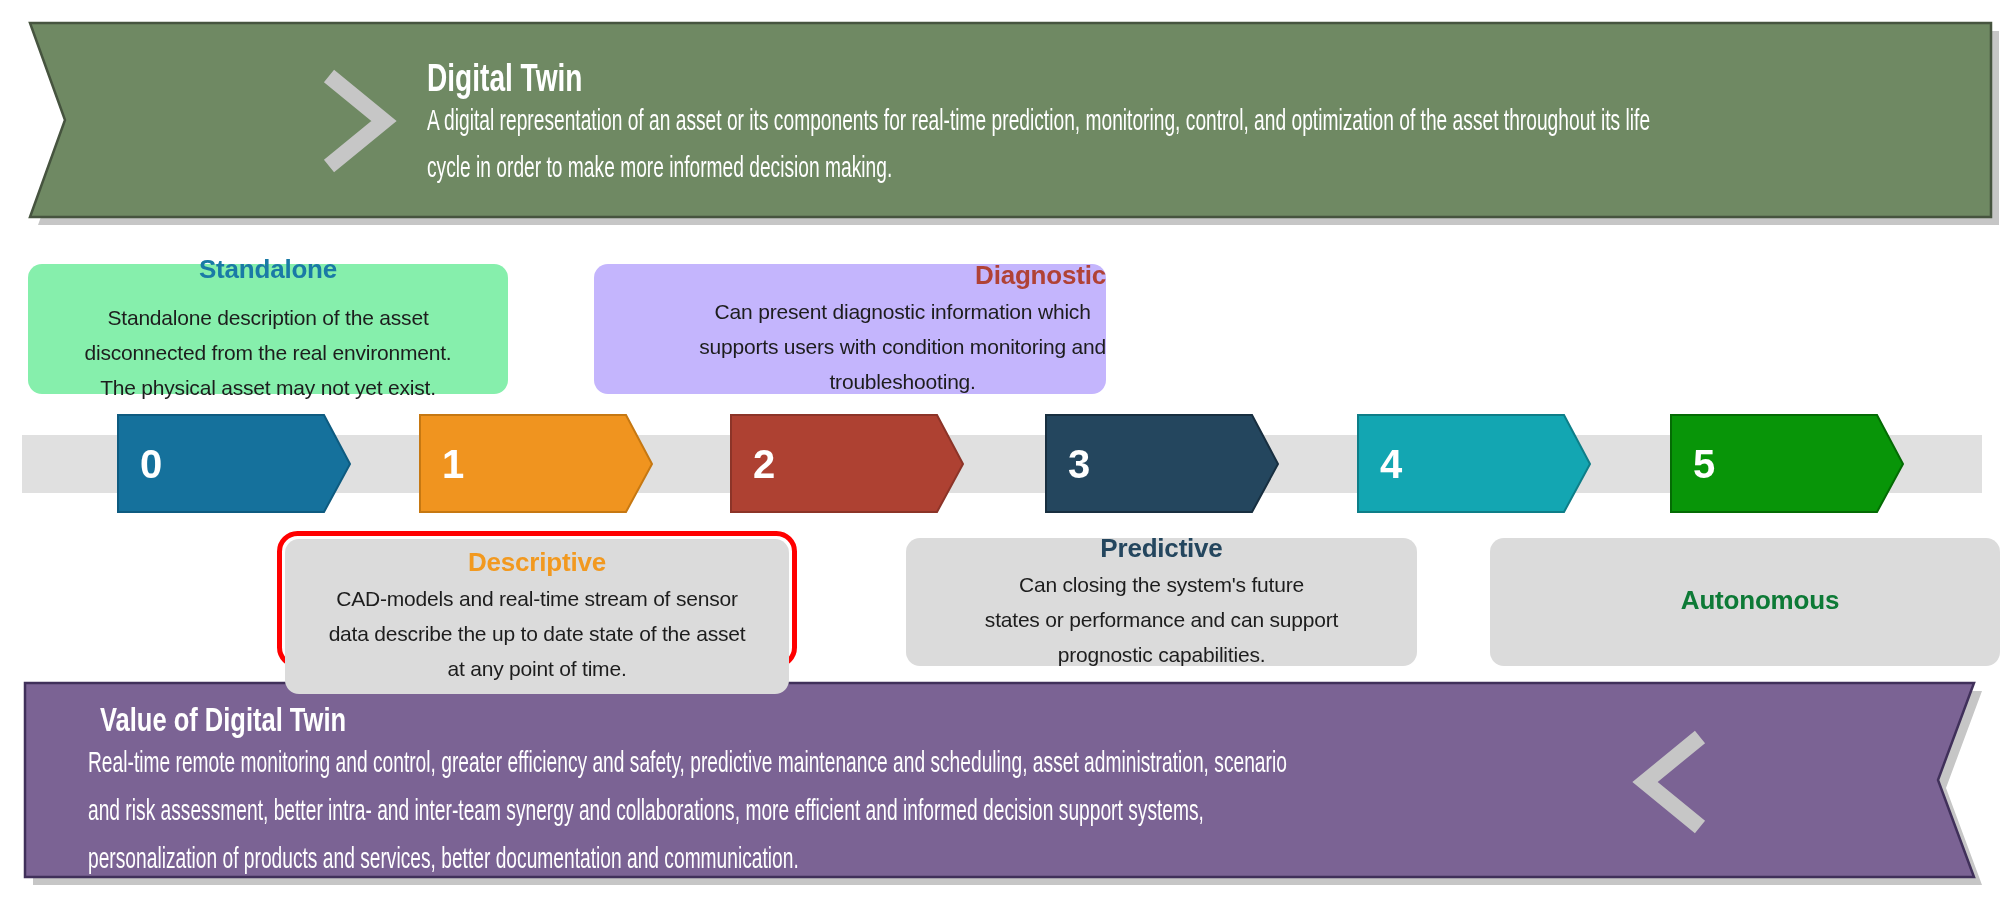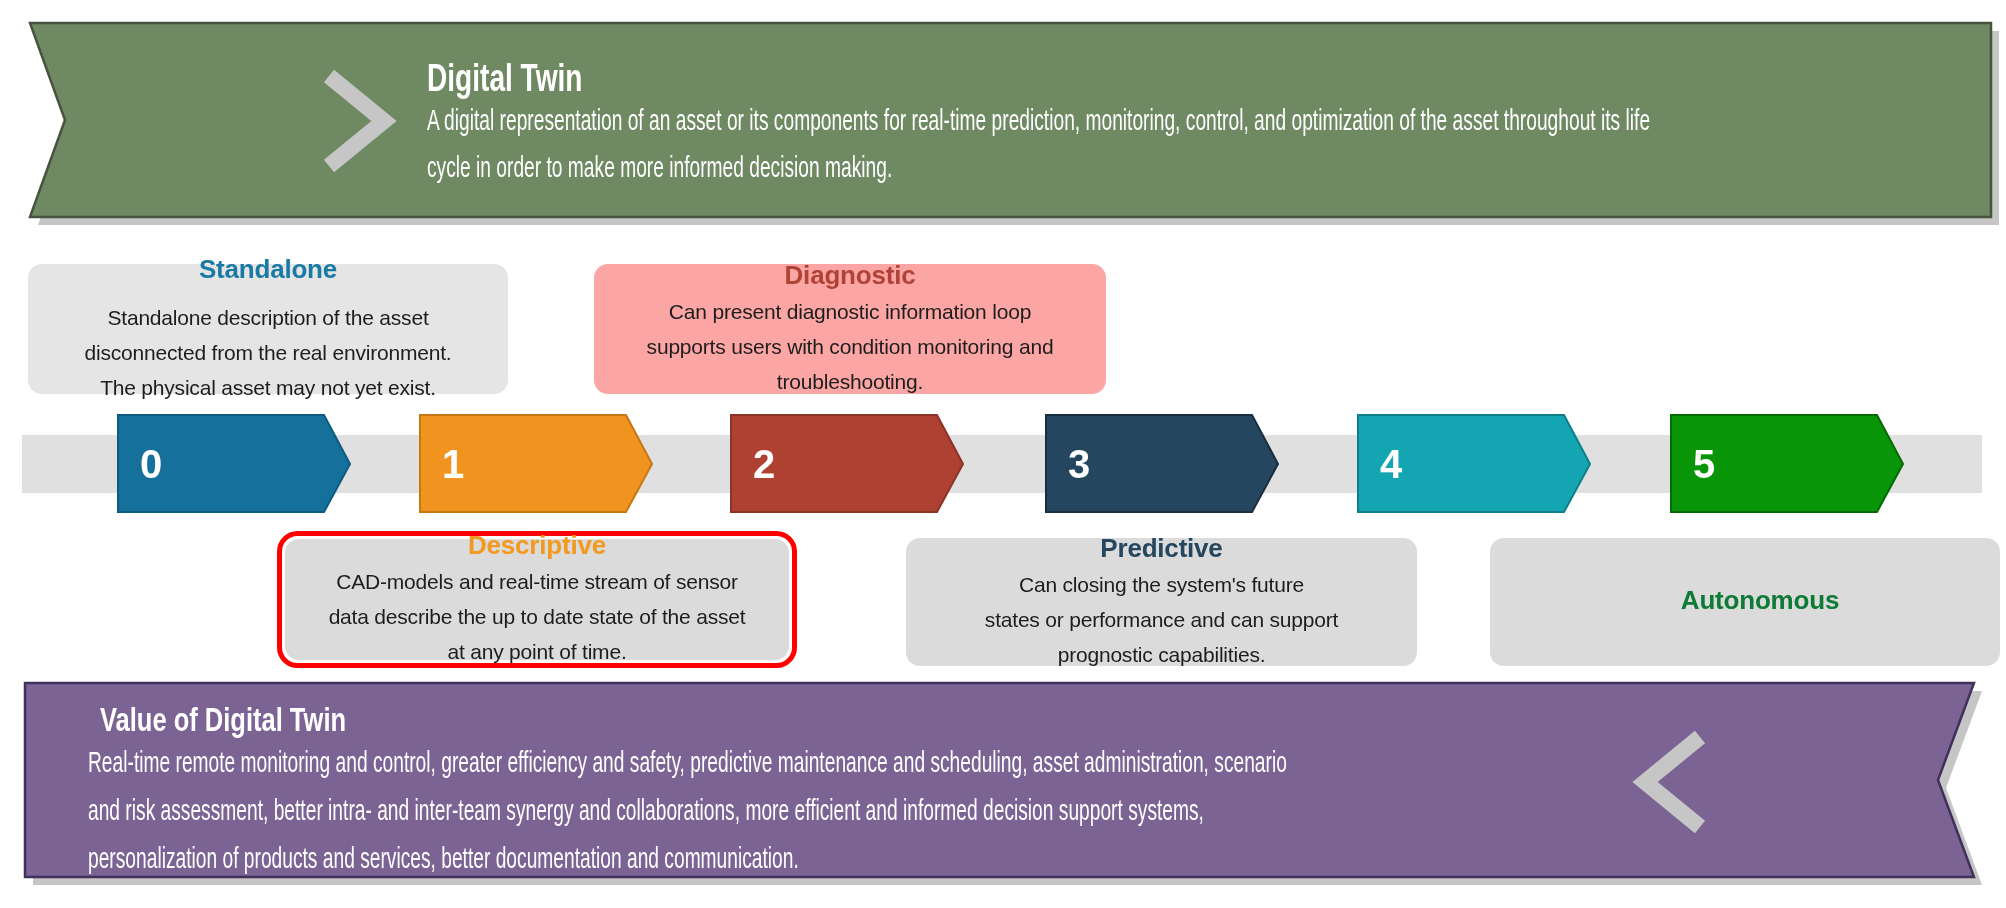--- a/index.html
+++ b/index.html
@@ -71,34 +71,34 @@
 
     <polygon points="25,683 1974,683 1938,780 1974,877 25,877" stroke-width="2.5" fill="#7b6394" stroke="#40305a"></polygon>
 
     <polyline points="1700,737 1645,782 1700,827" fill="none" stroke-width="16" stroke="#c6c6c6"></polyline>
   </svg>
 
   <h1 class="abs hdr-title" style="left:427px;top:56px;">Digital Twin</h1>
   <p class="abs hdr-body" style="left:427px;top:96px;">A digital representation of an asset or its components for real-time prediction, monitoring, control, and optimization of the asset throughout its life
 cycle in order to make more informed decision making.</p>
 
-  <div class="gbox" style="left: 28px; top: 264px; width: 480px; height: 130px; background: #e5e5e5; gap: 12px;">
+  <div class="gbox" style="left: 28px; top: 264px; width: 480px; height: 130px; background: #86efac; gap: 12px;">
     <h3 style="color: rgb(26, 122, 166);">Standalone</h3>
     <p>Standalone description of the asset
 disconnected from the real environment.
 The physical asset may not yet exist.</p>
   </div>
-  <div class="gbox" style="left: 594px; top: 264px; width: 512px; height: 130px; background: #fca5a5;">
+  <div class="gbox" style="left: 594px; top: 264px; width: 512px; height: 130px; background: #c4b5fd; align-items: flex-end;">
     <h3 style="color: rgb(176, 66, 54);">Diagnostic</h3>
-    <p>Can present diagnostic information loop
+    <p>Can present diagnostic information which
 supports users with condition monitoring and
 troubleshooting.</p>
   </div>
 
-  <div class="gbox" style="left: 285px; top: 539px; width: 504px; height: 121px; background: rgb(219, 219, 219);">
+  <div class="gbox" style="left: 285px; top: 539px; width: 504px; height: 155px; background: rgb(219, 219, 219);">
     <h3 style="color: rgb(242, 153, 31);">Descriptive</h3>
     <p>CAD-models and real-time stream of sensor
 data describe the up to date state of the asset
 at any point of time.</p>
   </div>
   <div class="gbox" style="left: 906px; top: 538px; width: 511px; height: 128px; background: rgb(219, 219, 219); align-items: center;">
     <h3 style="color: rgb(36, 70, 94);">Predictive</h3>
     <p>Can closing the system's future
 states or performance and can support
 prognostic capabilities.</p>

